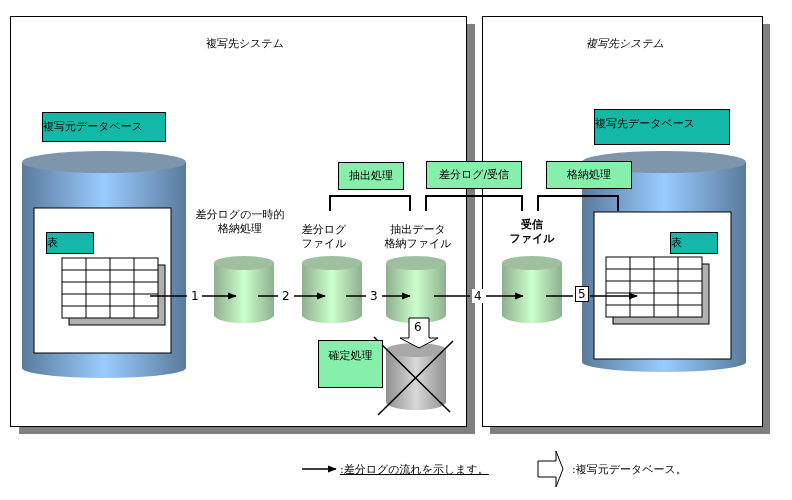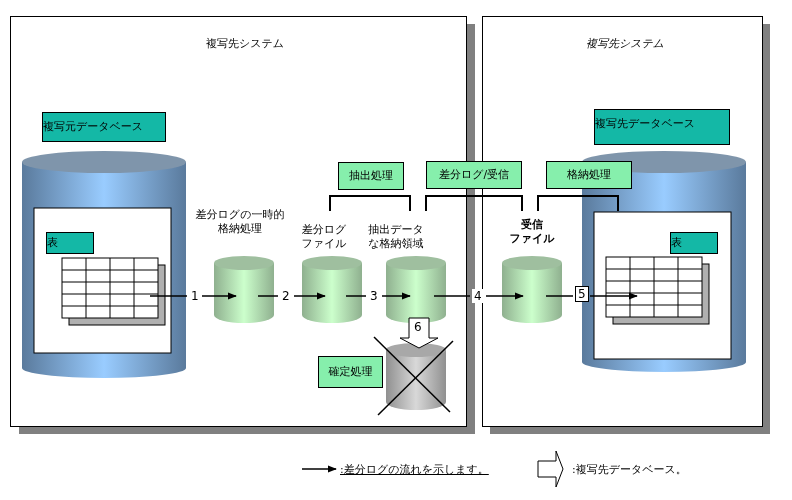--- a/index.html
+++ b/index.html
@@ -141,40 +141,40 @@
 
 <div class="label-box" style="left:42px;top:112px;width:124px;height:30px;">複写元データベース</div>
 <div class="label-box" style="left:594px;top:109px;width:136px;height:36px;">複写先データベース</div>
 
 <div class="label-box" style="left:46px;top:232px;width:48px;height:22px;line-height:20px;">表</div>
 <div class="label-box" style="left:670px;top:232px;width:48px;height:22px;line-height:20px;">表</div>
 
 <div class="proc-box" style="left:338px;top:162px;width:66px;height:28px;">抽出処理</div>
 <div class="proc-box" style="left:426px;top:161px;width:96px;height:28px;">差分ログ/受信</div>
 <div class="proc-box" style="left:546px;top:161px;width:86px;height:28px;">格納処理</div>
-<div class="proc-box" style="left:318px;top:356px;width:65px;height:32px;line-height:30px;">確定処理</div>
+<div class="proc-box" style="left:318px;top:340px;width:65px;height:48px;line-height:30px;">確定処理</div>
 
 <div class="caption" style="left:190px;top:208px;width:100px;">
   <div>差分ログの一時的</div>
   <div>格納処理</div>
 </div>
 <div class="caption" style="left:288px;top:223px;width:72px;">
   <div>差分ログ</div>
   <div>ファイル</div>
 </div>
-<div class="caption" style="left:356px;top:223px;width:80px;">
+<div class="caption" style="left:378px;top:223px;width:80px;">
   <div>抽出データ</div>
-  <div>な格納領域</div>
+  <div>格納ファイル</div>
 </div>
 <div class="caption" style="left:496px;top:218px;width:72px;font-weight:bold;">
   <div>受信</div>
   <div>ファイル</div>
 </div>
 
 <div class="num" style="left:189px;top:289px;">1</div>
 <div class="num" style="left:280px;top:289px;">2</div>
 <div class="num" style="left:368px;top:289px;">3</div>
 <div class="num" style="left:472px;top:289px;">4</div>
 <div class="num" style="left:575px;top:286px;border:1px solid #000;">5</div>
 <div class="num" style="left:412px;top:320px;background:transparent;">6</div>
 
 <div class="legend-text" style="left:340px;top:462px;text-decoration:underline;">:差分ログの流れを示します。</div>
-<div class="legend-text" style="left:572px;top:462px;">:複写先データベース。</div>
+<div class="legend-text" style="left:572px;top:462px;">:複写元データベース。</div>
 
 </body></html>

